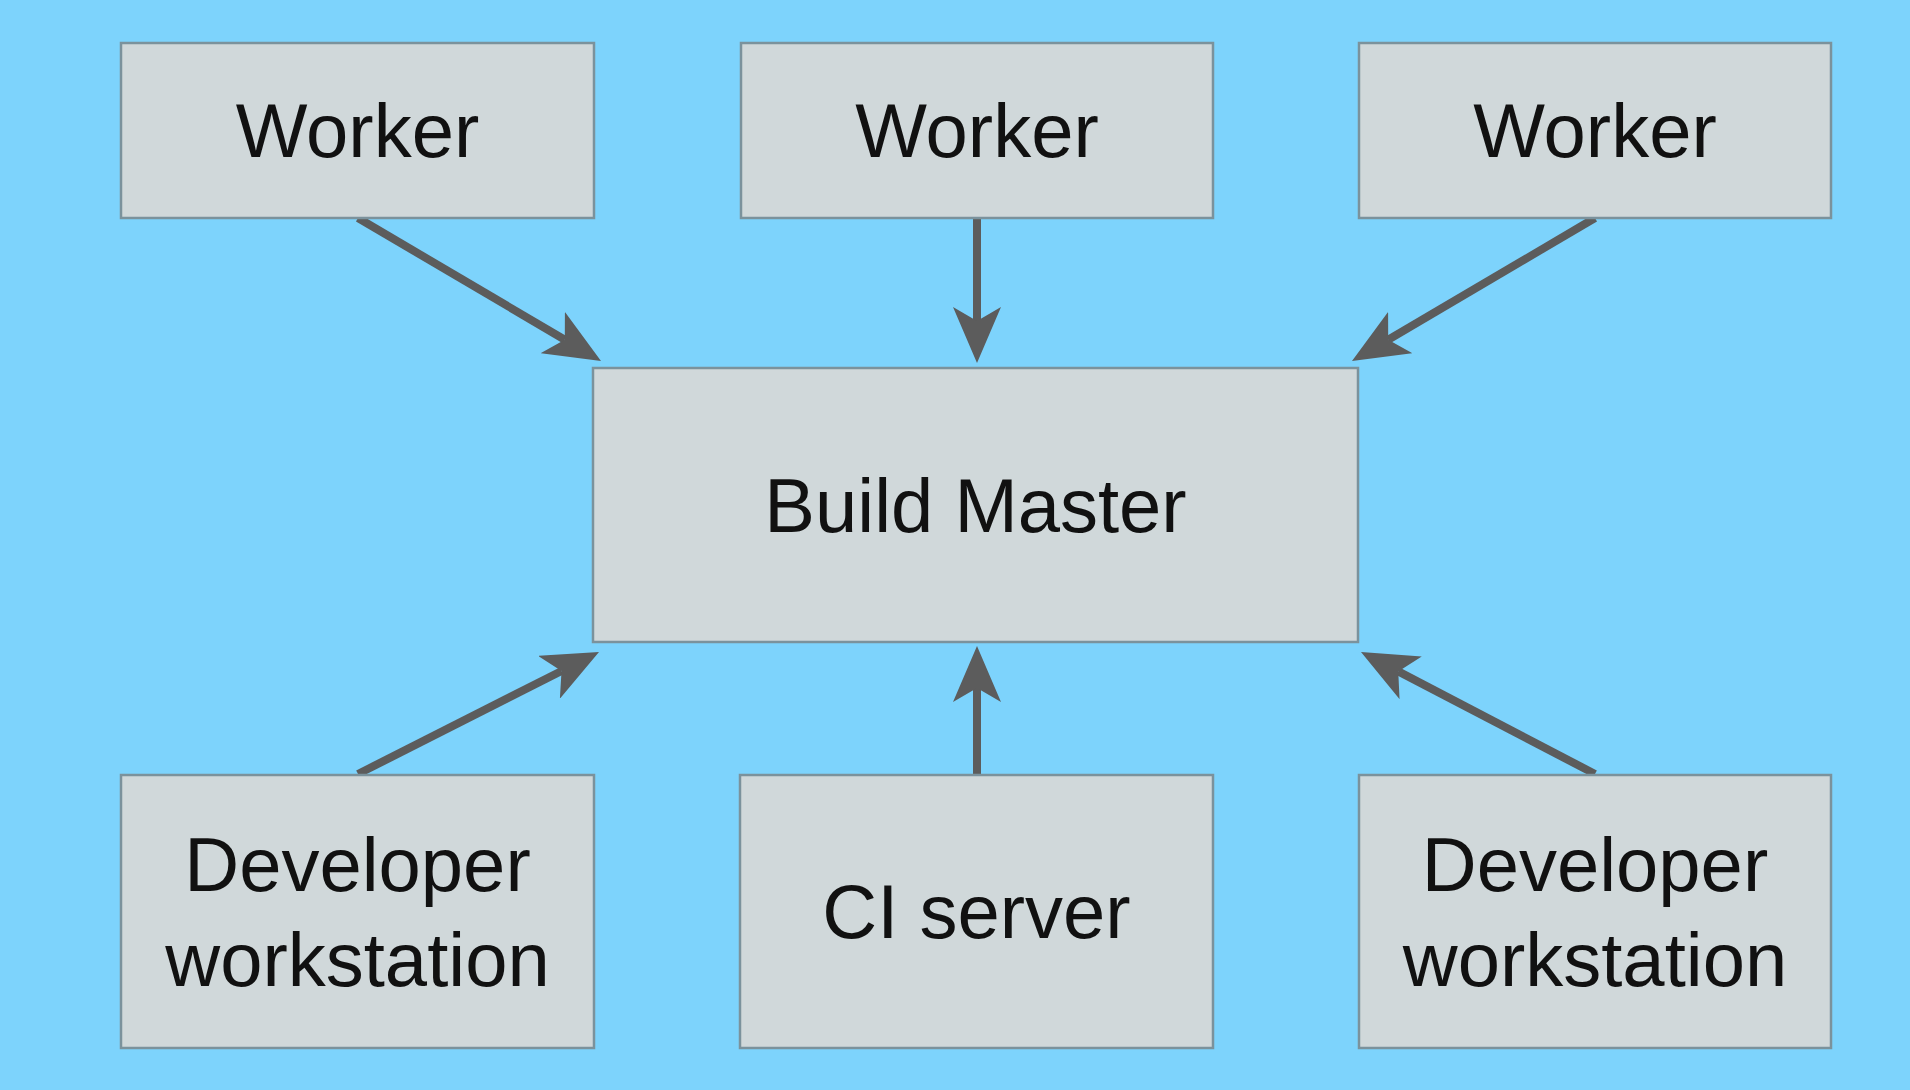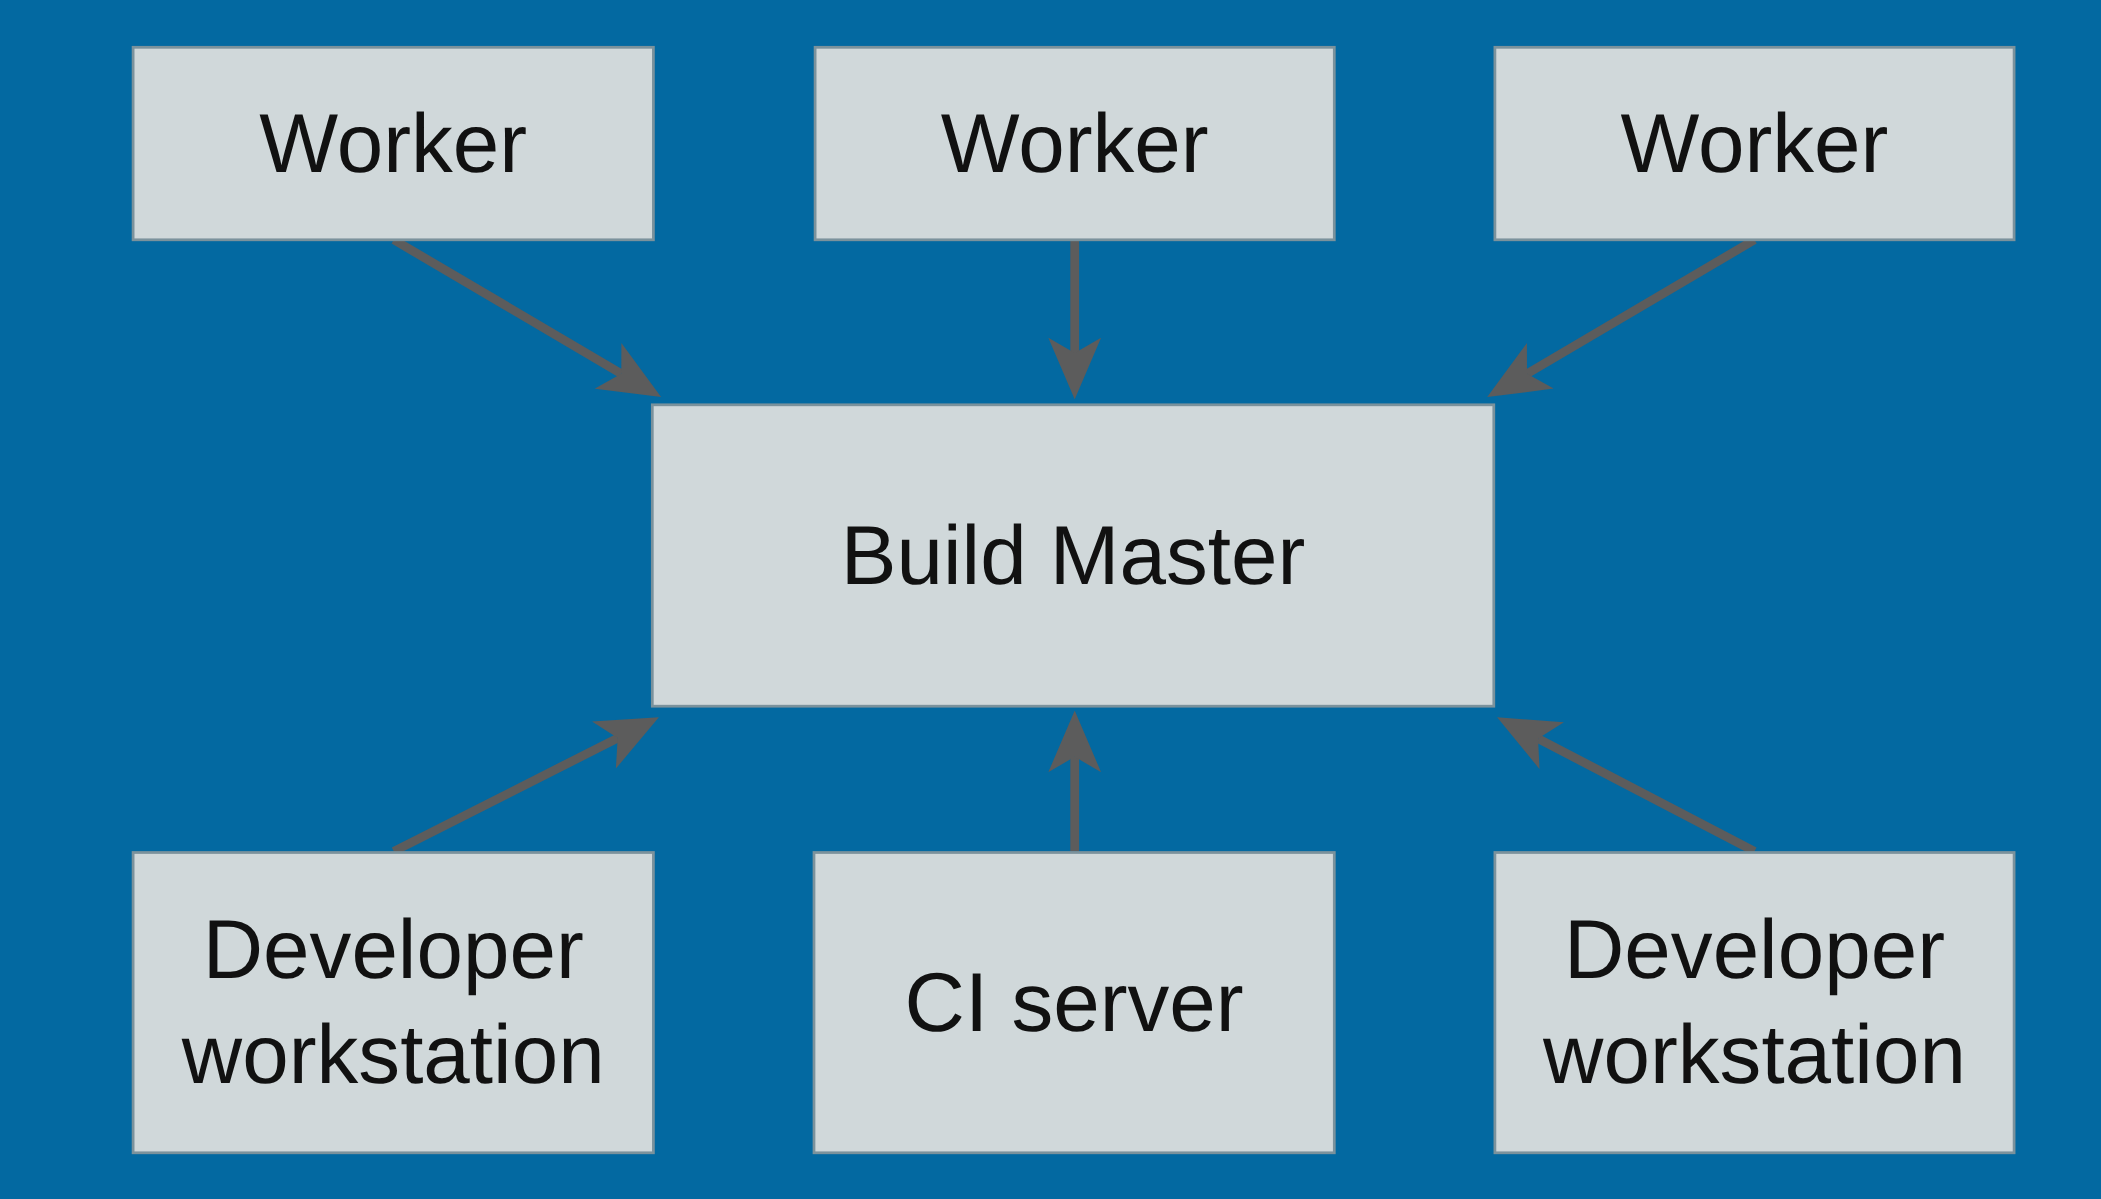--- a/index.html
+++ b/index.html
@@ -4,21 +4,21 @@
 <style>
   html, body {
     margin: 0;
     padding: 0;
     background: #ffffff;
   }
   #stage {
     position: relative;
     width: 1910px;
     height: 1090px;
-    background: #0369a1;
+    background: #7dd3fc;
     overflow: hidden;
     font-family: "Liberation Sans", "DejaVu Sans", sans-serif;
   }
   svg text {
     font-family: "Liberation Sans", "DejaVu Sans", sans-serif;
     font-weight: 400;
   }
 </style>
 </head>
 <body>

